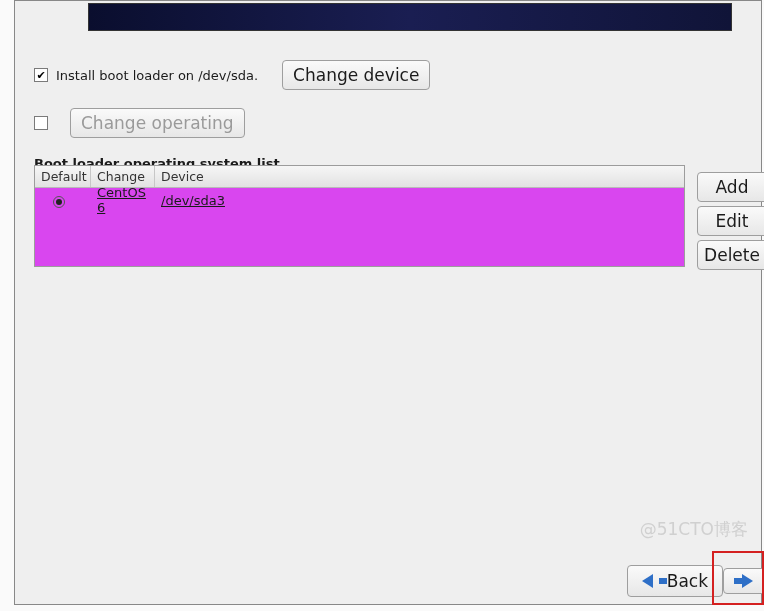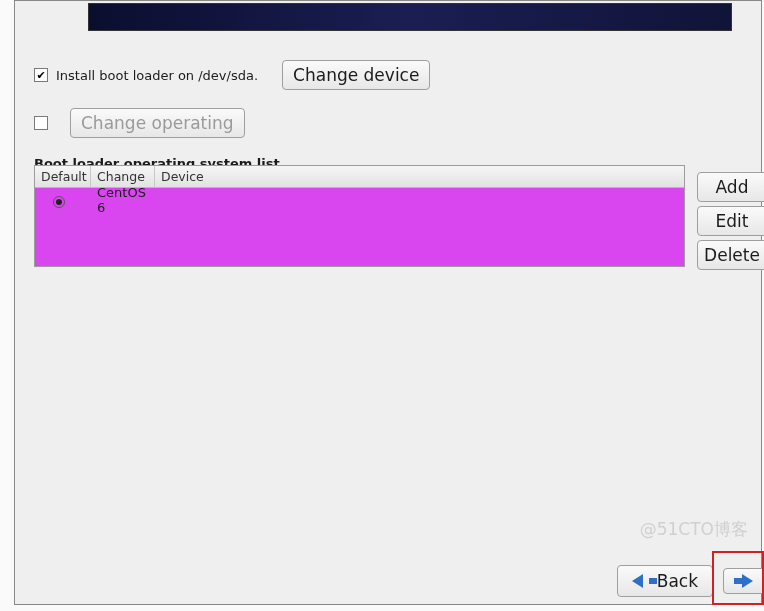--- a/index.html
+++ b/index.html
@@ -66,38 +66,38 @@
   }
   .th {
     padding:3px 6px 0 6px;
     border-right:1px solid #c7c7c7;
   }
   .th:last-child { border-right:none; }
   .col-def   { width:56px; }
   .col-label { width:64px; }
   .col-dev   { flex:1; }
 
-  .trow { display:flex; align-items:center; height:24px; font-size:13px; }
+  .trow { display:flex; align-items:center; height:24px; font-size:13px;text-decoration:underline; }
   .td { padding:0 6px; }
   .radio {
     width:12px; height:12px; border:1px solid #555; border-radius:50%;
     display:inline-flex; align-items:center; justify-content:center;
     margin-left:12px;
   }
   .radio .dot { width:6px; height:6px; background:#222; border-radius:50%; }
 
   .side-btns {
     position:absolute; left:697px; top:172px; width:70px;
     display:flex; flex-direction:column; gap:4px;
   }
   .side-btns .gtk-btn { width:100%; border-top-right-radius:0; border-bottom-right-radius:0;}
 
   
   .nav {
-    position:absolute; right:0; bottom:14px; display:flex; gap:10px; align-items:center;
+    position:absolute; right:0; bottom:14px; display:flex; align-items:center;
   }
   .nav .gtk-btn { padding:5px 14px; }
   .arrow-left, .arrow-right {
     width:0; height:0; border-top:7px solid transparent; border-bottom:7px solid transparent;
     display:inline-block;
   }
   .arrow-left  { border-right:11px solid #2e6fc7; margin-right:6px; }
   .arrow-right { border-left:11px solid #2e6fc7; }
   .arrow-body-l, .arrow-body-r {
     width:8px; height:6px; background:#2e6fc7; display:inline-block;
@@ -144,20 +144,21 @@
     <div class="th col-label">Change</div>
     <div class="th col-dev">Device</div>
   </div>
   <div class="trow">
     <div class="td col-def">
       <span class="radio">
           <span class="dot"></span>
         </span>
     </div>
     <div class="td col-label">CentOS 6</div>
+    <div class="td col-dev">/dev/sda3</div>
   </div>
 </div>
 
 <div class="side-btns">
   <span class="gtk-btn">Add</span>
   <span class="gtk-btn">Edit</span>
   <span class="gtk-btn">Delete</span>
 </div>
 
 <div class="nav">

